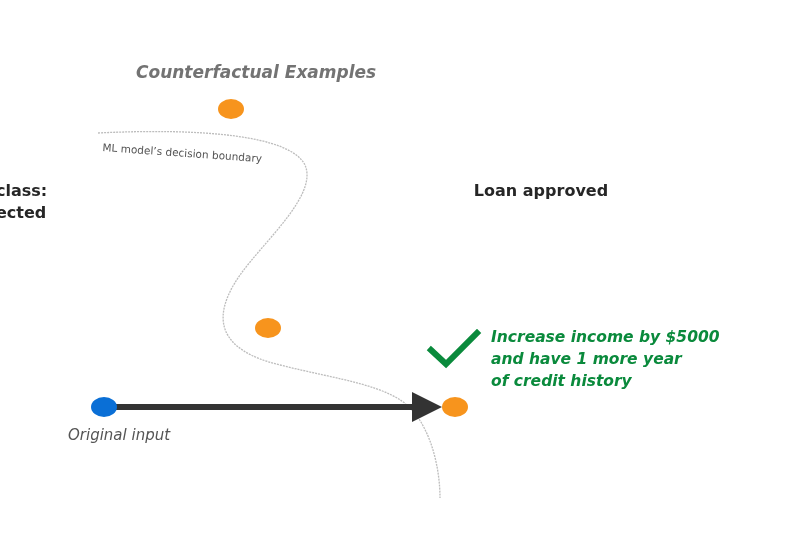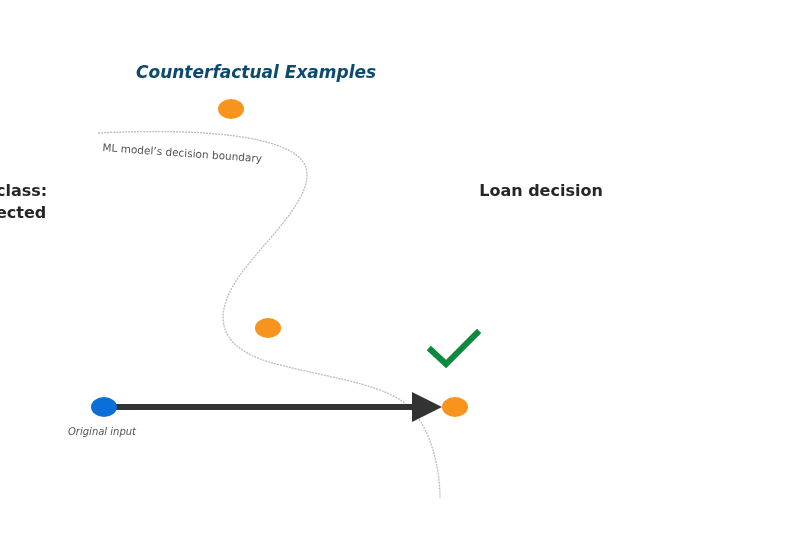--- a/index.html
+++ b/index.html
@@ -20,21 +20,21 @@
       left: 0;
       top: 0;
     }
     .title {
       position: absolute;
       left: 136px;
       top: 62px;
       font-size: 17px;
       font-weight: bold;
       font-style: italic;
-      color: #0c4a6e;
+      color: #737373;
       white-space: nowrap;
     }
     .boundary-label {
       position: absolute;
       left: 103px;
       top: 141px;
       font-size: 10.5px;
       color: #555555;
       white-space: nowrap;
       transform: rotate(4deg);
@@ -76,21 +76,21 @@
       font-style: italic;
       color: #0a8a3c;
       line-height: 22px;
       white-space: nowrap;
     }
     .suggestion span { display: block; }
     .orig-label {
       position: absolute;
       left: 68px;
       top: 426px;
-      font-size: 10px;
+      font-size: 15px;
       font-style: italic;
       color: #555555;
       white-space: nowrap;
     }
   </style>
 </head>
 <body>
 
 <div class="canvas">
 
@@ -119,19 +119,24 @@
   <div class="title">Counterfactual Examples</div>
 
   <div class="boundary-label">ML model’s decision boundary</div>
 
   <div class="class-label current">
     <span>class:</span>
     <span>ected</span>
   </div>
 
   <div class="class-label desired">
-    <span>Loan decision</span>
+    <span>Loan approved</span>
   </div>
 
+  <div class="suggestion">
+    <span>Increase income by $5000</span>
+    <span>and have 1 more year</span>
+    <span>of credit history</span>
+  </div>
 
   <div class="orig-label">Original input</div>
 
 </div>
 
 </body></html>

